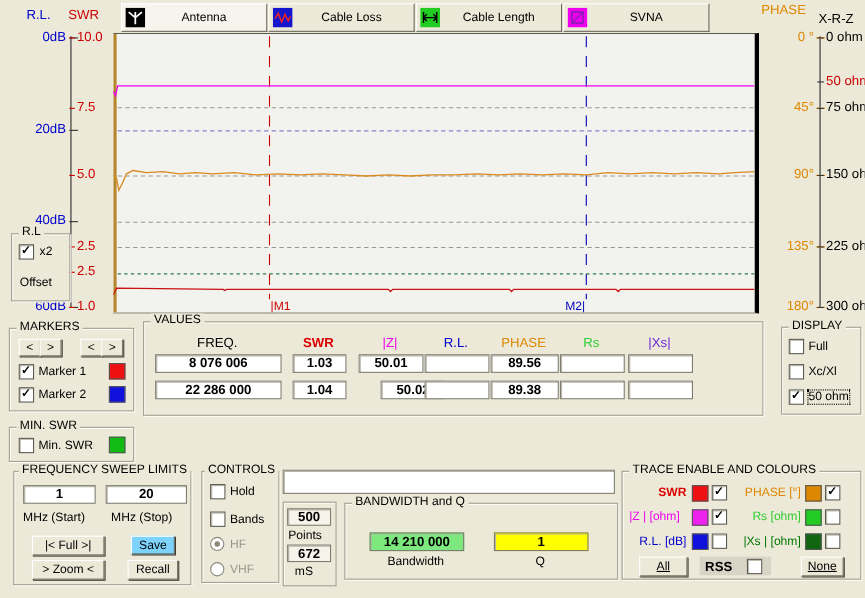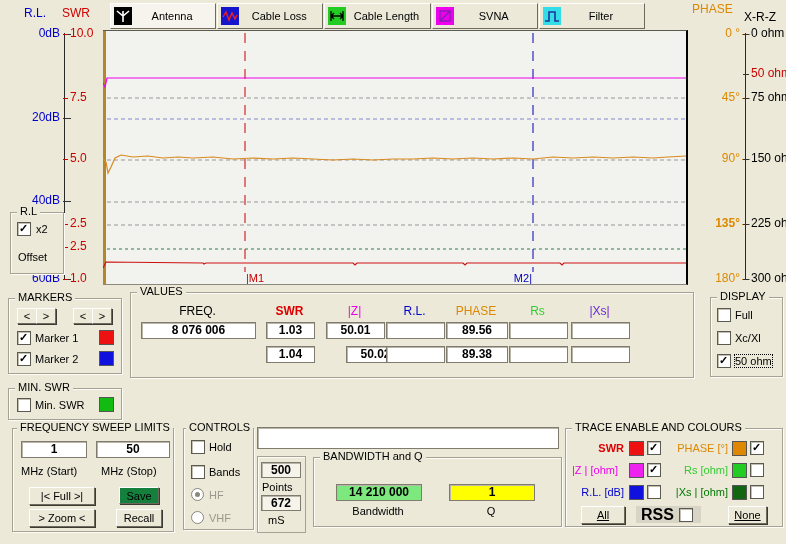--- a/index.html
+++ b/index.html
@@ -30,21 +30,21 @@
   .rtick.ph{color:#dd8800;text-align:right;left:700px;width:40px;}
   .rtick.ph::after{content:"";position:absolute;right:-10px;top:7px;width:8px;border-top:1px solid currentColor;}
   .rtick.ohm{left:751px;}
   .rtick.ohm::before{content:"";position:absolute;left:-8px;top:7px;width:6px;border-top:1px solid #333;}
   .axisline{position:absolute;width:1px;background:#2a2a2a;}
   
   .tbtn{position:relative;height:24px;background:#ece9d8;border-top:1px solid #fff;border-left:1px solid #fff;border-right:1px solid #6e6a5c;border-bottom:1px solid #6e6a5c;display:flex;align-items:center;padding:0 3px;flex:1;}
   .tbtn.active{background:#f6f4ec;}
   .tbtn .lab{flex:1;text-align:center;font-size:11px;}
   .ticon{width:18px;height:18px;display:block;}
-  .chart{position:absolute;left:103px;top:30px;width:583px;height:253px;border-top:1px solid #5a5a50;border-right:2px solid #000000;border-bottom:1px solid #8a887c;}
+  .chart{position:absolute;left:103px;top:30px;width:583px;height:253px;border-top:1px solid #5a5a50;border-right:4px solid #000000;border-bottom:1px solid #8a887c;}
   .colhead{position:absolute;text-align:center;font-size:12px;white-space:nowrap;}
   .focus-dotted{outline:1px dotted #000;}
   .graystrip{position:absolute;background:#d9d5c6;display:flex;align-items:center;font-weight:bold;}
 </style>
 </head>
 <body>
 
 <div class="abs" style="left:24px;top:6px;color:#0000cc;font-size:12px;">R.L.</div>
 <div class="abs" style="left:62px;top:6px;color:#cc0000;font-size:12px;">SWR</div>
 <div class="abs" style="left:692px;top:2px;color:#dd8800;font-size:12px;">PHASE</div>
@@ -72,47 +72,40 @@
       </svg>
     <span class="lab">Cable Length</span>
   </div>
   <div class="tbtn">
     <svg class="ticon" viewBox="0 0 18 18">
         <rect width="18" height="18" fill="#ee00ee"></rect>
         <rect x="4" y="4" width="10" height="10" fill="none" stroke="#7722aa" stroke-width="1.2"></rect>
         <line x1="4" y1="14" x2="14" y2="4" stroke="#7722aa" stroke-width="1.2"></line>
       </svg>
     <span class="lab">SVNA</span>
-  </div>
-  <div class="tbtn">
-    <svg class="ticon" viewBox="0 0 18 18">
-        <rect width="18" height="18" fill="#33dde8"></rect>
-        <polyline points="2,14 6,14 6,5 12,5 12,14 16,14" stroke="#223399" stroke-width="1.6" fill="none"></polyline>
-      </svg>
-    <span class="lab">Filter</span>
   </div>
 </div>
 
 <div class="axisline" style="left:64px;top:33px;height:246px;"></div>
 <div class="ltick db" style="top:27px;">0dB</div>
 <div class="ltick db" style="top:111px;">20dB</div>
 <div class="ltick db" style="top:194px;">40dB</div>
 <div class="ltick db" style="top:272px;">60dB</div>
 <div class="ltick swr" style="top:27px;">10.0</div>
 <div class="ltick swr" style="top:91px;">7.5</div>
 <div class="ltick swr" style="top:152px;">5.0</div>
 <div class="ltick swr" style="top:217px;">2.5</div>
 <div class="ltick swr" style="top:240px;">2.5</div>
 <div class="ltick swr" style="top:272px;">1.0</div>
 
 <div class="axisline" style="left:745px;top:33px;height:246px;"></div>
 <div class="rtick ph" style="top:27px;">0 °</div>
 <div class="rtick ph" style="top:91px;">45°</div>
 <div class="rtick ph" style="top:152px;">90°</div>
-<div class="rtick ph" style="top:217px;font-weight:bold;">135°</div>
+<div class="rtick ph" style="top:217px;">135°</div>
 <div class="rtick ph" style="top:272px;">180°</div>
 <div class="rtick ohm" style="top: 27px; color: rgb(0, 0, 0);">0 ohm</div>
 <div class="rtick ohm" style="top: 67px; color: rgb(204, 0, 0);">50 ohm</div>
 <div class="rtick ohm" style="top: 91px; color: rgb(0, 0, 0);">75 ohm</div>
 <div class="rtick ohm" style="top: 152px; color: rgb(0, 0, 0);">150 ohm</div>
 <div class="rtick ohm" style="top: 217px; color: rgb(0, 0, 0);">225 ohm</div>
 <div class="rtick ohm" style="top: 272px; color: rgb(0, 0, 0);">300 ohm</div>
 
 <div class="chart">
   <svg id="chart-svg" width="583" height="253" viewBox="0 0 583 253">
@@ -166,20 +159,21 @@
   <span class="colhead" style="left: 440px; top: 11px; width: 57px; color: #6d28d9;">|Xs|</span>
 
   <span class="field" style="left:10px;top:29px;width:113px;height:15px;">8 076 006</span>
   <span class="field" style="left:135px;top:29px;width:47px;height:15px;">1.03</span>
   <span class="field" style="left:195px;top:29px;width:57px;height:15px;">50.01</span>
   <span class="field" style="left:255px;top:29px;width:57px;height:15px;"></span>
   <span class="field" style="left:315px;top:29px;width:60px;height:15px;">89.56</span>
   <span class="field" style="left:378px;top:29px;width:57px;height:15px;"></span>
   <span class="field" style="left:440px;top:29px;width:57px;height:15px;"></span>
 
+  <span class="field" style="left:10px;top:53px;width:113px;height:15px;">22 286 000</span>
   <span class="field" style="left:135px;top:53px;width:47px;height:15px;">1.04</span>
   <span class="field" style="left:195px;top:53px;width:57px;height:15px;margin-left:20px;">50.02</span>
   <span class="field" style="left:255px;top:53px;width:57px;height:15px;"></span>
   <span class="field" style="left:315px;top:53px;width:60px;height:15px;">89.38</span>
   <span class="field" style="left:378px;top:53px;width:57px;height:15px;"></span>
   <span class="field" style="left:440px;top:53px;width:57px;height:15px;"></span>
 </div>
 
 <div class="gb" style="left:710px;top:297px;width:71px;height:78px;">
   <span class="legend">DISPLAY</span>
@@ -194,25 +188,25 @@
 <div class="gb" style="left:8px;top:388px;width:112px;height:30px;">
   <span class="legend">MIN. SWR</span>
   <span class="cb" style="left:8px;top:9px;"></span>
   <span class="abs" style="left:26px;top:10px;">Min. SWR</span>
   <span class="swatch" style="left: 90px; top: 8px; background-color: rgb(17, 187, 17);"></span>
 </div>
 
 <div class="gb" style="left:12px;top:428px;width:160px;height:102px;">
   <span class="legend" style="left:4px;">FREQUENCY SWEEP LIMITS</span>
   <span class="field" style="left:8px;top:12px;width:64px;height:15px;">1</span>
-  <span class="field" style="left:83px;top:12px;width:72px;height:15px;">50</span>
+  <span class="field" style="left:83px;top:12px;width:72px;height:15px;">20</span>
   <span class="abs" style="left:8px;top:36px;">MHz  (Start)</span>
   <span class="abs" style="left:88px;top:36px;">MHz  (Stop)</span>
   <span class="btn" style="left:16px;top:58px;width:64px;height:16px;">|&lt; Full &gt;|</span>
-  <span class="btn" style="left: 106px; top: 58px; width: 38px; height: 15px; background-color: #15803d;">Save</span>
+  <span class="btn" style="left: 106px; top: 58px; width: 38px; height: 15px; background-color: #7dd3fc;">Save</span>
   <span class="btn" style="left:16px;top:80px;width:64px;height:16px;">&gt; Zoom &lt;</span>
   <span class="btn" style="left:103px;top:80px;width:44px;height:16px;">Recall</span>
 </div>
 
 <div class="gb" style="left:183px;top:428px;width:69px;height:100px;">
   <span class="legend" style="left:2px;">CONTROLS</span>
   <span class="cb" style="left:7px;top:11px;"></span>
   <span class="abs" style="left:25px;top:12px;">Hold</span>
   <span class="cb" style="left:7px;top:36px;"></span>
   <span class="abs" style="left:25px;top:37px;">Bands</span>
@@ -258,17 +252,17 @@
 
   <span class="abs" style="left: 0px; top: 57px; width: 58px; text-align: right; color: rgb(0, 0, 204);">R.L. [dB]</span>
   <span class="swatch" style="left: 63px; top: 56px; background-color: rgb(17, 17, 221);"></span>
   <span class="cb" style="left:81px;top:56px;"></span>
   <span class="abs" style="left: 104px; top: 57px; width: 58px; text-align: right; color: rgb(0, 119, 0);">|Xs | [ohm]</span>
   <span class="swatch" style="left: 166px; top: 56px; background-color: rgb(17, 102, 17);"></span>
   <span class="cb" style="left:184px;top:56px;"></span>
 
   <span class="btn" style="left:15px;top:77px;width:42px;height:16px;text-decoration:underline;">All</span>
   <span class="graystrip" style="left:70px;top:77px;width:60px;height:17px;padding-left:5px;">
-    <span style="font-size:16px;">RSS</span>
+    <span style="font-size:12px;">RSS</span>
   </span>
   <span class="cb" style="left:113px;top:79px;background:#fff;"></span>
   <span class="btn" style="left:162px;top:77px;width:37px;height:16px;text-decoration:underline;">None</span>
 </div>
 
 </body></html>

